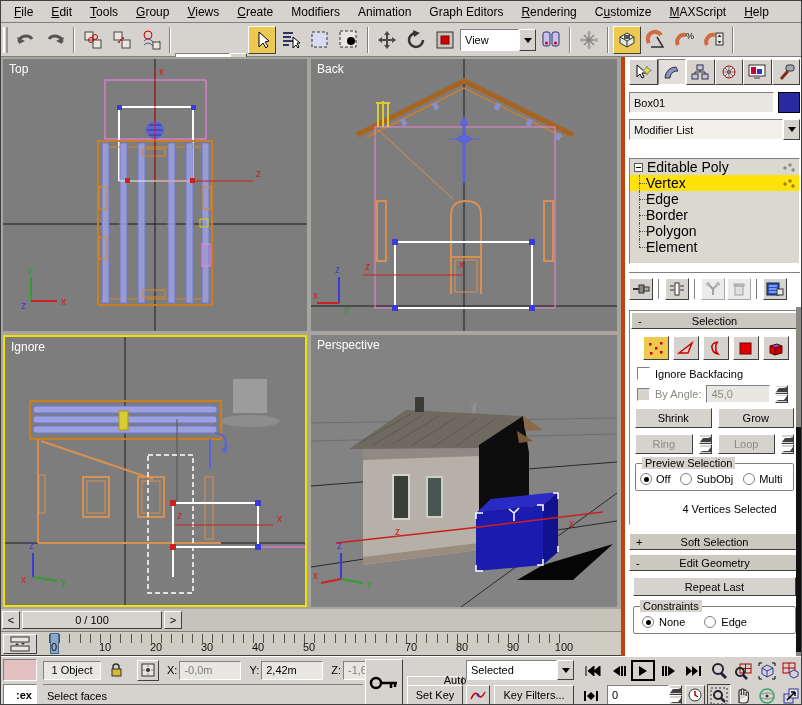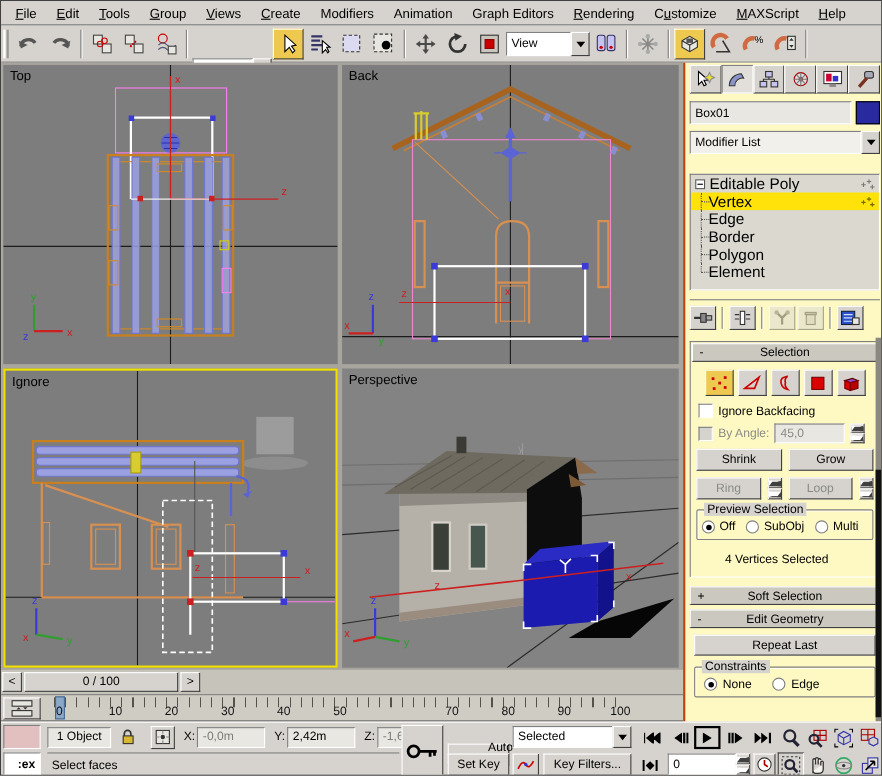--- a/index.html
+++ b/index.html
@@ -29,31 +29,31 @@
         padding:2px 4px;display:flex;align-items:center;}
   .ddb{width:17px;background:#d6d3ce;border:1px solid;border-color:#fff #404040 #404040 #fff;
        display:flex;align-items:center;justify-content:center;}
   .tridn{width:0;height:0;border-left:4px solid transparent;border-right:4px solid transparent;border-top:5px solid #000;}
   .triup{width:0;height:0;border-left:4px solid transparent;border-right:4px solid transparent;border-bottom:5px solid #000;}
   .tridn.s{border-left-width:3px;border-right-width:3px;border-top-width:4px;}
   .triup.s{border-left-width:3px;border-right-width:3px;border-bottom-width:4px;}
   
   .vparea{position:absolute;left:0;top:56px;width:620px;height:552px;background:#a8a59e;}
   .vp{position:absolute;background:#7d7d7d;overflow:hidden;}
-  .vplabel{position:absolute;left:6px;top:3px;color:#000000;font-size:12px;pointer-events:none;}
+  .vplabel{position:absolute;left:6px;top:3px;color:#ffffff;font-size:12px;pointer-events:none;}
   .vp svg{position:absolute;left:0;top:0;}
   
   .timeslider{position:absolute;left:0;top:608px;width:620px;height:22px;background:#c6c3bb;
       display:flex;align-items:center;gap:2px;padding:1px 1px;}
   .trackbar{position:absolute;left:0;top:630px;width:620px;height:25px;background:#cfccc4;
       border-top:1px solid #808080;border-bottom:1px solid #404040;}
   .ticknum{position:absolute;top:9px;font-size:11px;color:#111;transform:translateX(-50%);}
   
-  .panel{position:absolute;left:620px;top:56px;width:182px;height:599px;background:#fef9c3;
-      border-left:2px solid #c2410c;padding:2px 3px 0 4px;}
+  .panel{position:absolute;left:620px;top:56px;width:182px;height:599px;background:#ffffff;
+      border-left:4px solid #c2410c;padding:2px 3px 0 4px;}
   .tabs{display:flex;height:26px;}
   .tab{flex:1;border:1px solid;border-color:#fff #404040 #404040 #fff;background:#d6d3ce;
       display:flex;align-items:center;justify-content:center;}
   .tab.on{border-color:#808080 #fff #fff #808080;background:#e2dfda;}
   .stack{height:106px;background:#dbd8d0;border:1px solid;border-color:#808080 #fff #fff #808080;
       margin-top:18px;overflow:hidden;font-size:14px;}
   .srow{height:16px;display:flex;align-items:center;position:relative;padding-left:4px;}
   .srow.sub{padding-left:16px;}
   .srow.sel{background:#ffe20a;}
   .dotv{position:absolute;left:9px;top:0;bottom:0;border-left:1px dotted #555;}
@@ -705,21 +705,21 @@
           <span class="radio">
               <span class="dot"></span>
             </span>
           <span>Off</span>
           <span class="radio" style="margin-left:6px;"></span>
           <span>SubObj</span>
           <span class="radio" style="margin-left:6px;"></span>
           <span>Multi</span>
         </div>
       </div>
-      <div style="padding:10px 0 8px 30px;">4 Vertices Selected</div>
+      <div style="text-align:center;padding:10px 0 8px 30px;">4 Vertices Selected</div>
     </div>
 
     <div class="rhead" style="margin-top:8px;">
       <span class="col">+</span>
       <span>Soft Selection</span>
     </div>
     <div class="rhead" style="margin-top:4px;">
       <span class="col">-</span>
       <span>Edit Geometry</span>
     </div>

